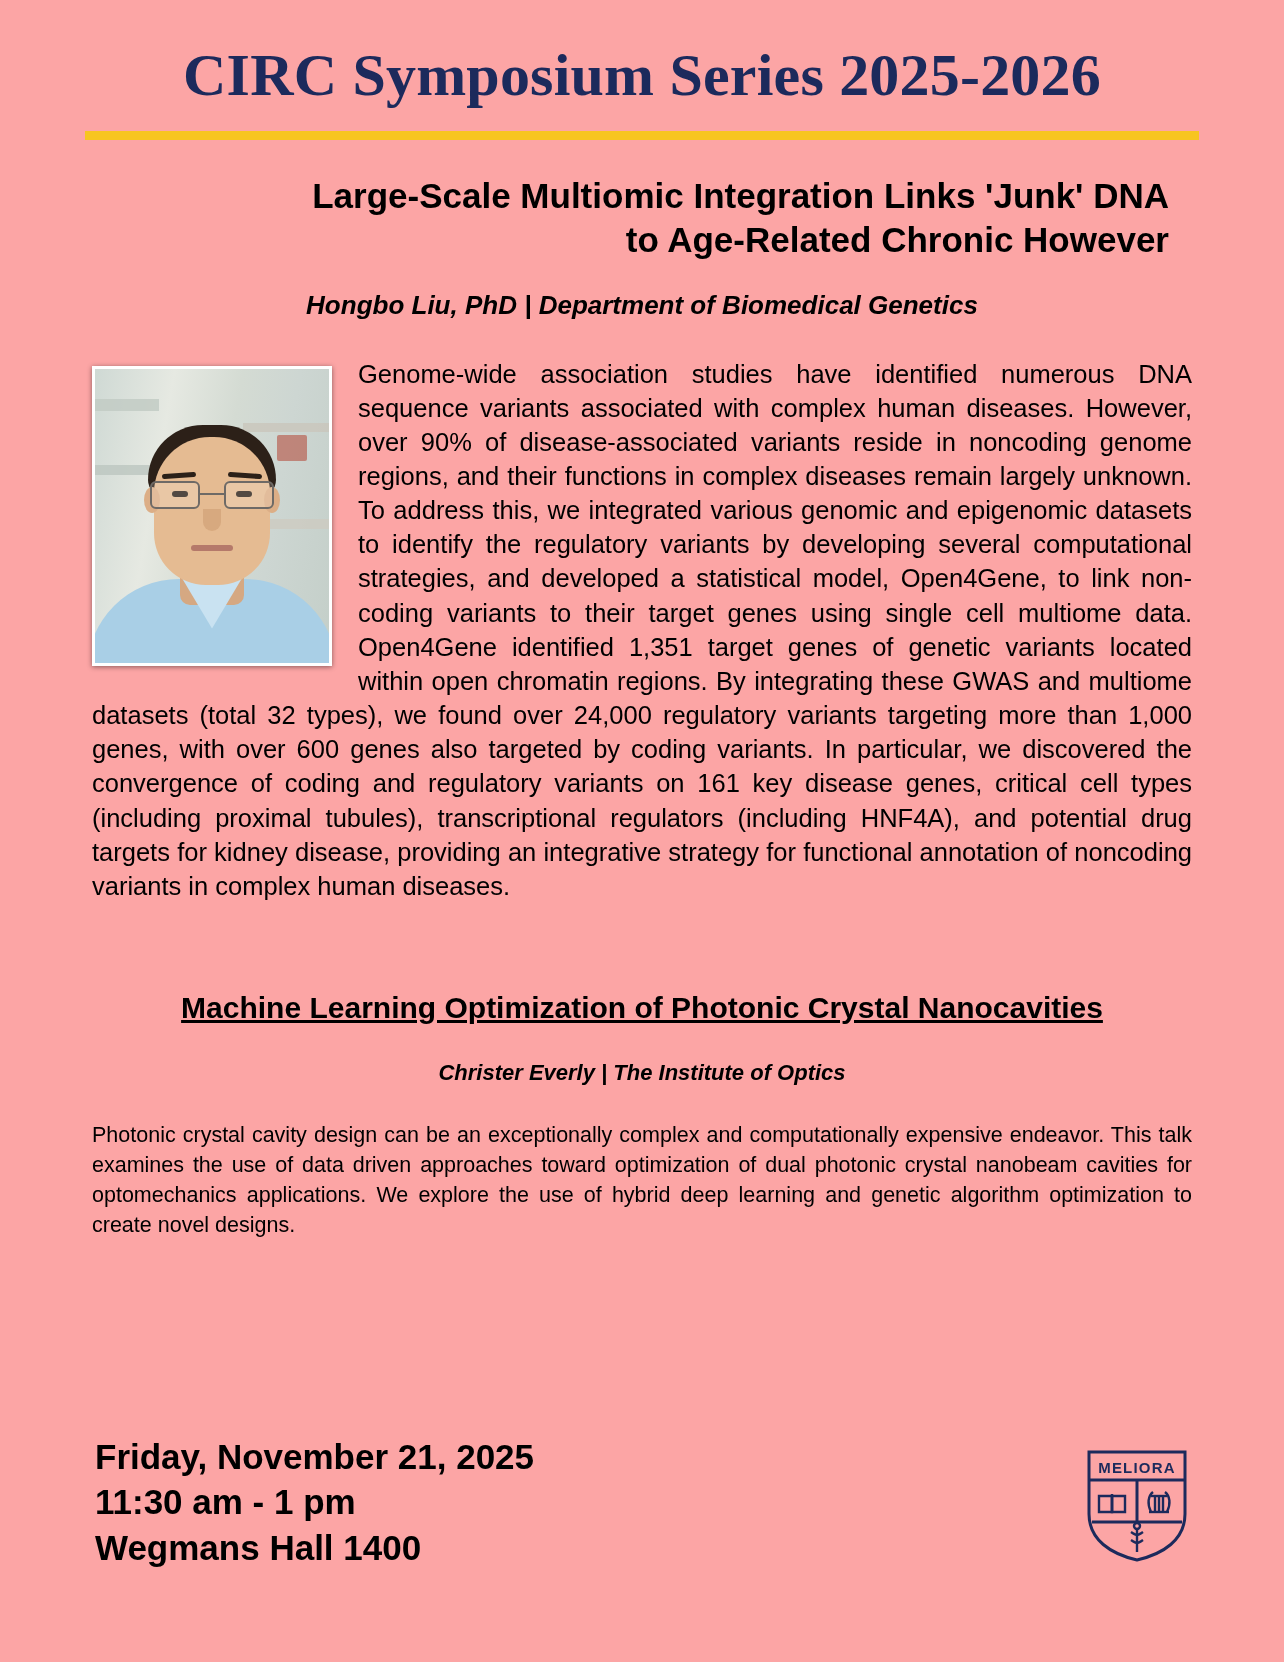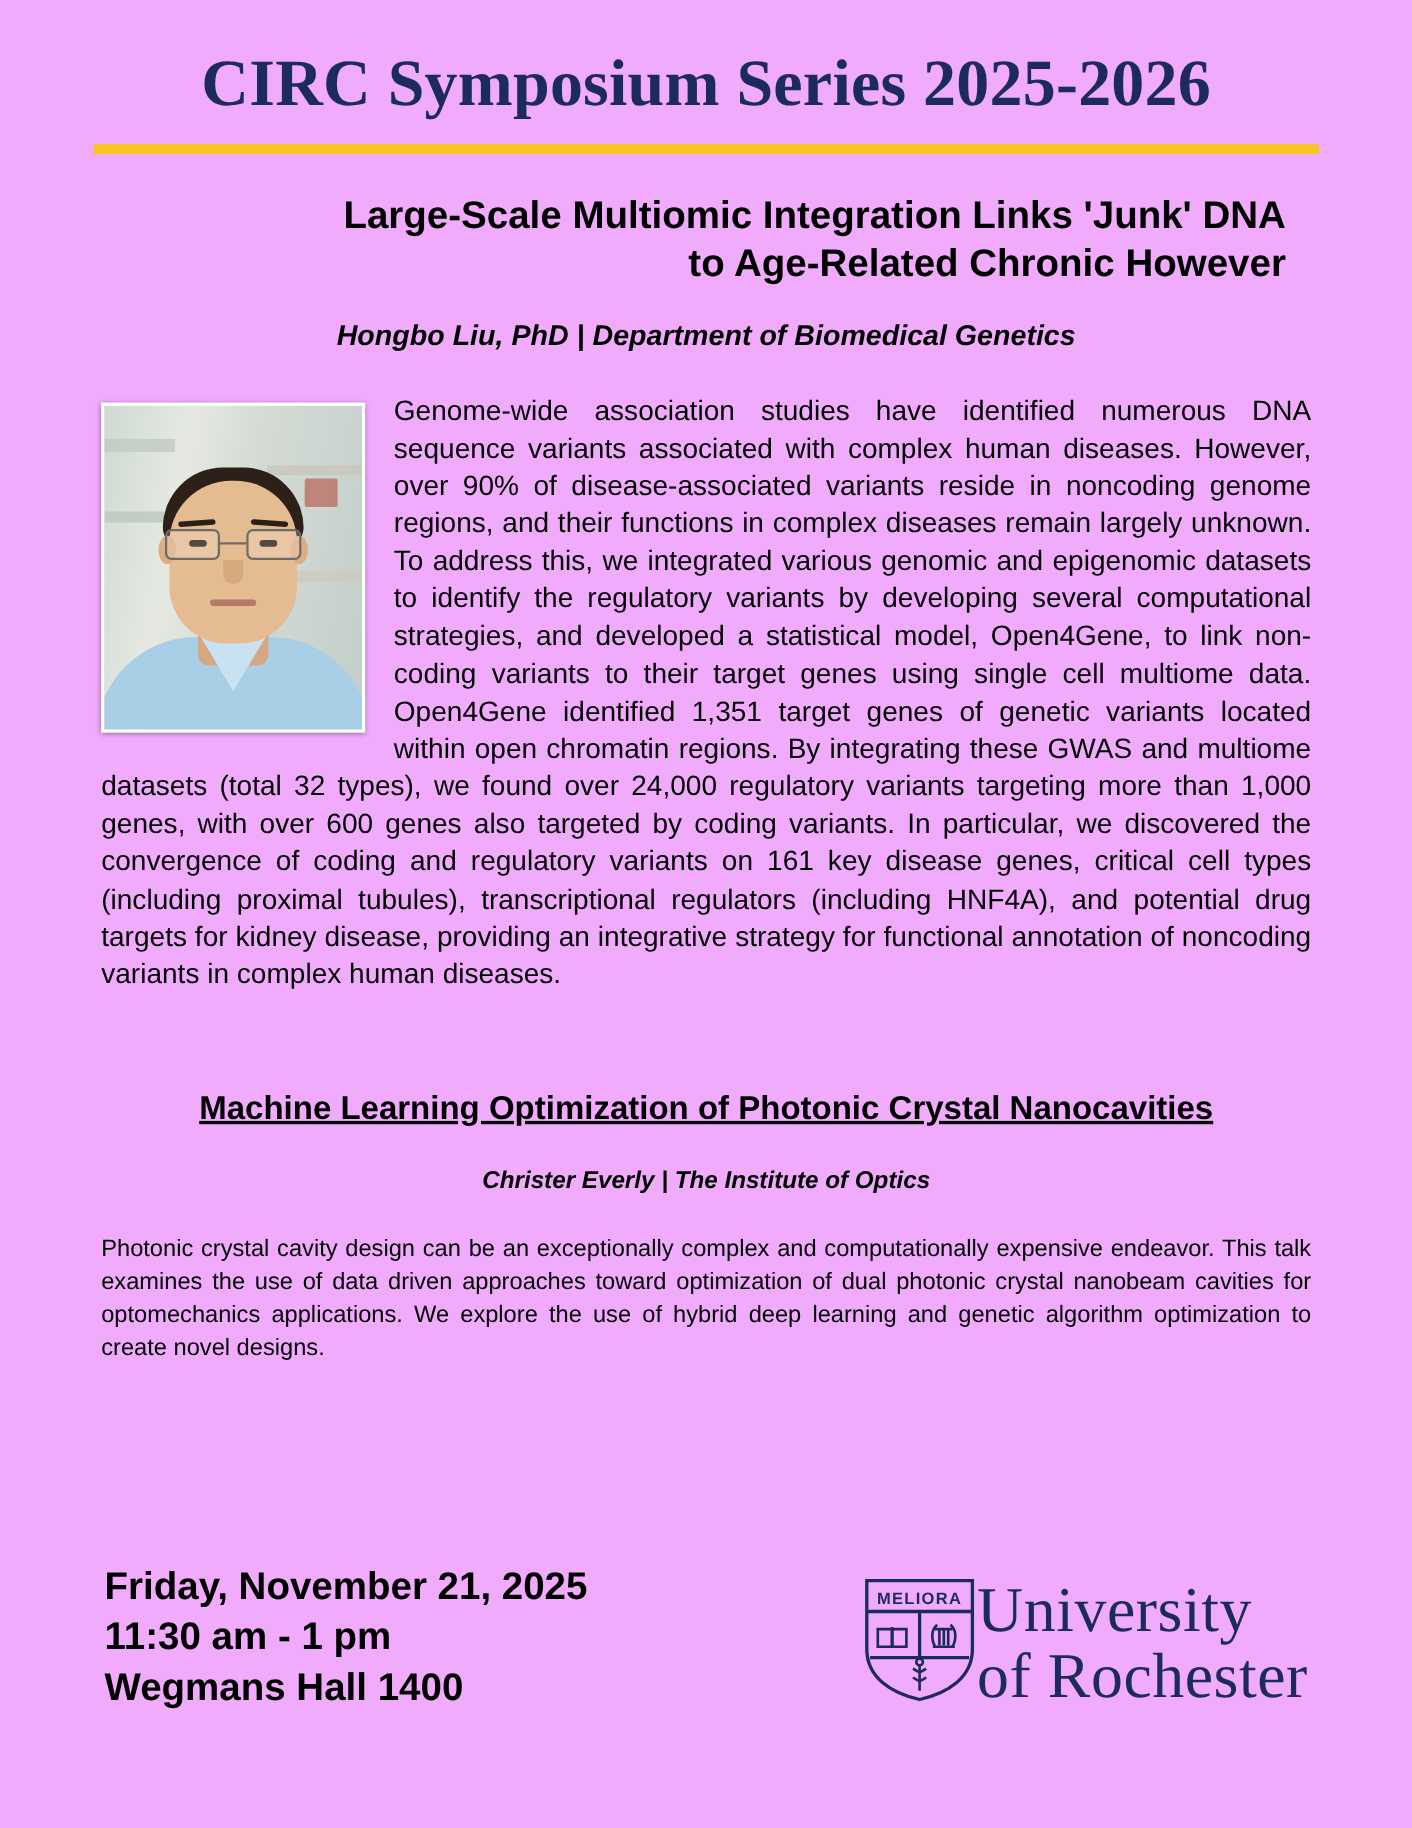--- a/index.html
+++ b/index.html
@@ -9,21 +9,21 @@
     background: #c8c8c8;
   }
   body {
     font-family: "Liberation Sans", sans-serif;
   }
 
   .page {
     position: relative;
     width: 1284px;
     height: 1662px;
-    background: #f0abfc;
+    background: #fca5a5;
     margin: 0 auto;
     overflow: hidden;
   }
 
   
   .masthead {
     padding-top: 44px;
     text-align: center;
   }
   .masthead-title {
@@ -173,21 +173,21 @@
     line-height: 1.40;
     color: #000000;
     text-align: justify;
     margin: 34px 0 0 0;
   }
 
   
   .footer {
     position: absolute;
     left: 0; right: 0;
-    bottom: 106px;
+    bottom: 92px;
     display: flex;
     align-items: flex-end;
     justify-content: space-between;
     padding: 0 95px 0 95px;
   }
   .event-details {
     font-family: "Liberation Sans", sans-serif;
     font-weight: 700;
     font-size: 35px;
     line-height: 1.30;
@@ -308,21 +308,17 @@
           </g>
 
           <g stroke="#1c2a5c" stroke-width="2.4" fill="none">
             <line x1="52" y1="80" x2="52" y2="104"></line>
             <path d="M46 84 C52 88 52 88 58 84"></path>
             <path d="M46 92 C52 96 52 96 58 92"></path>
             <circle cx="52" cy="78" r="3"></circle>
           </g>
         </svg>
       </span>
-      <span class="ur-wordmark">
-        <span class="l1">University</span>
-        <span class="l2">of Rochester</span>
-      </span>
     </div>
 
   </div>
 
 </div>
 
 </body></html>

